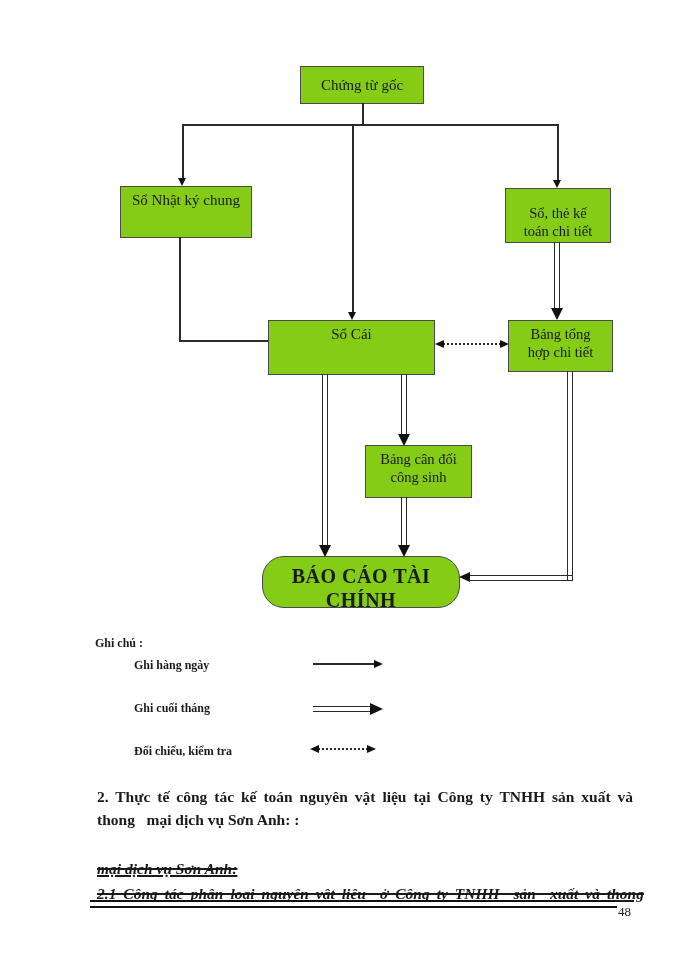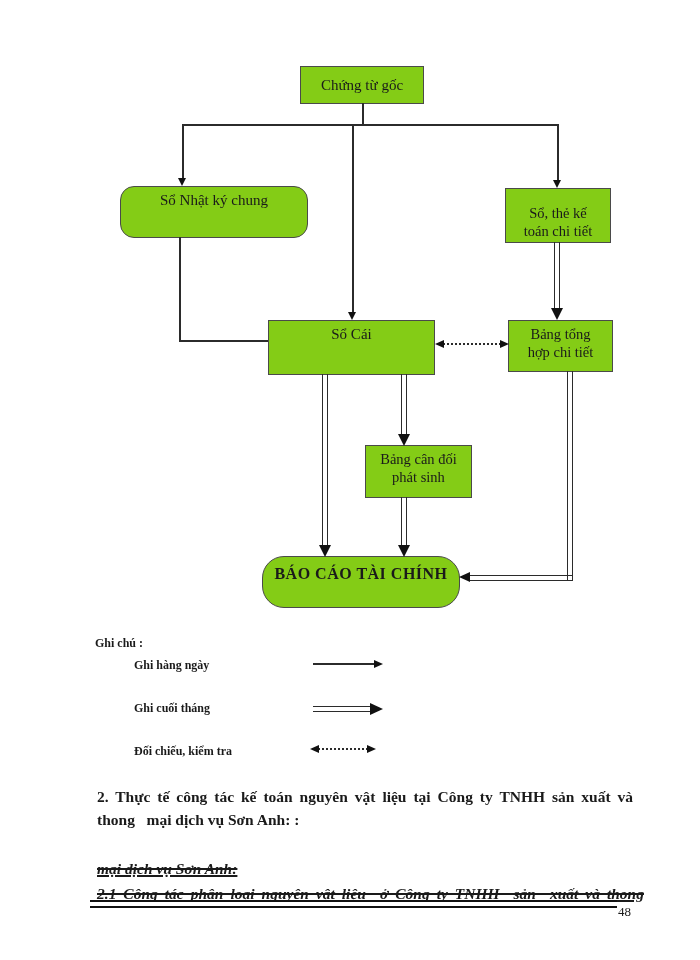--- a/index.html
+++ b/index.html
@@ -24,27 +24,27 @@
     box-sizing: border-box;
     background: #84cc16;
     text-align: center;
     font-size: 15px;
     line-height: 1.22;
     white-space: pre-line;
   }
   .fbox-center { display: flex; align-items: center; justify-content: center; }
 
   #box-chung-tu     { left: 300px; top: 66px;  width: 124px; height: 38px; }
-  #box-nhat-ky      { left: 120px; top: 186px; width: 188px; height: 52px; padding-top: 4px; border-radius: 14px; }
+  #box-nhat-ky      { left: 120px; top: 186px; width: 132px; height: 52px; padding-top: 4px; }
   #box-so-the       { left: 505px; top: 188px; width: 106px; height: 55px; padding-top: 16px; font-size: 14.5px; }
   #box-so-cai       { left: 268px; top: 320px; width: 167px; height: 55px; padding-top: 4px; }
   #box-tong-hop     { left: 508px; top: 320px; width: 105px; height: 52px; padding-top: 5px; font-size: 14.5px; }
   #box-can-doi      { left: 365px; top: 445px; width: 107px; height: 53px; padding-top: 5px; font-size: 14.5px; }
   #box-bao-cao      { left: 262px; top: 556px; width: 198px; height: 52px; padding-top: 7px;
-                      font-weight: bold; font-size: 16px; letter-spacing: 0.5px; border-radius: 22px; }
+                      font-weight: bold; font-size: 20px; letter-spacing: 0.5px; border-radius: 22px; }
 
   
   .vline  { position: absolute; width: 1.5px; background: #2b2b2b; }
   .hline  { position: absolute; height: 1.5px; background: #2b2b2b; }
   .dvline { position: absolute; width: 6px; box-sizing: border-box;
             border-left: 1.5px solid #2b2b2b; border-right: 1.5px solid #2b2b2b; }
   .dhline { position: absolute; height: 6px; box-sizing: border-box;
             border-top: 1.5px solid #2b2b2b; border-bottom: 1.5px solid #2b2b2b; }
   .dotline { position: absolute; height: 0; border-top: 2px dotted #2b2b2b; }
 
@@ -92,21 +92,21 @@
   <div>
 
     <div class="fbox fbox-center" id="box-chung-tu">Chứng từ gốc</div>
     <div class="fbox" id="box-nhat-ky">Sổ Nhật ký chung</div>
     <div class="fbox" id="box-so-the">Sổ, thẻ kế
 toán chi tiết</div>
     <div class="fbox" id="box-so-cai">Sổ Cái</div>
     <div class="fbox" id="box-tong-hop">Bảng tổng
 hợp chi tiết</div>
     <div class="fbox" id="box-can-doi">Bảng cân đối
-phát sinh</div>
+công sinh</div>
     <div class="fbox" id="box-bao-cao">BÁO CÁO TÀI CHÍNH</div>
 
     <div class="vline" style="left:362px; top:103px; height:22px;"></div>
     <div class="hline" style="left:182px; top:124px; width:376px;"></div>
 
     <div class="vline" style="left:182px; top:124px; height:55px;"></div>
     <div class="arr arr-down" style="left:178px; top:178px;"></div>
 
     <div class="vline" style="left:557px; top:124px; height:57px;"></div>
     <div class="arr arr-down" style="left:553px; top:180px;"></div>

